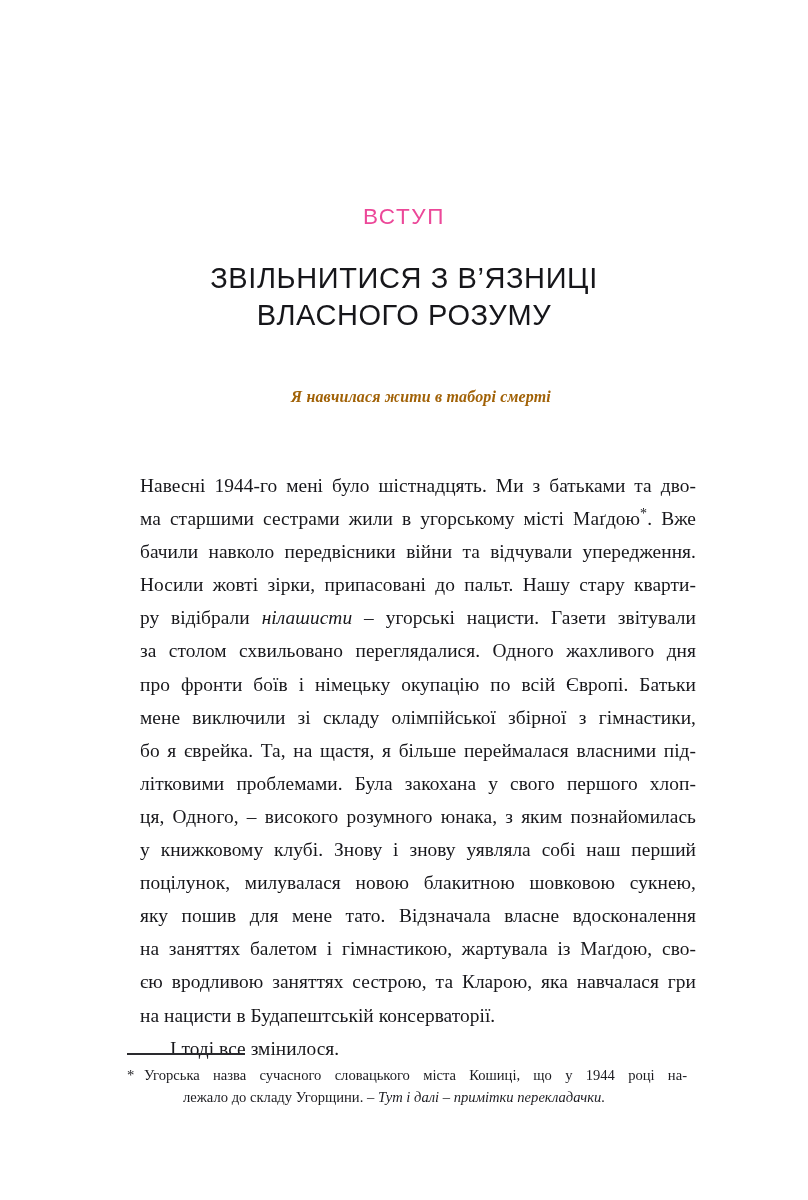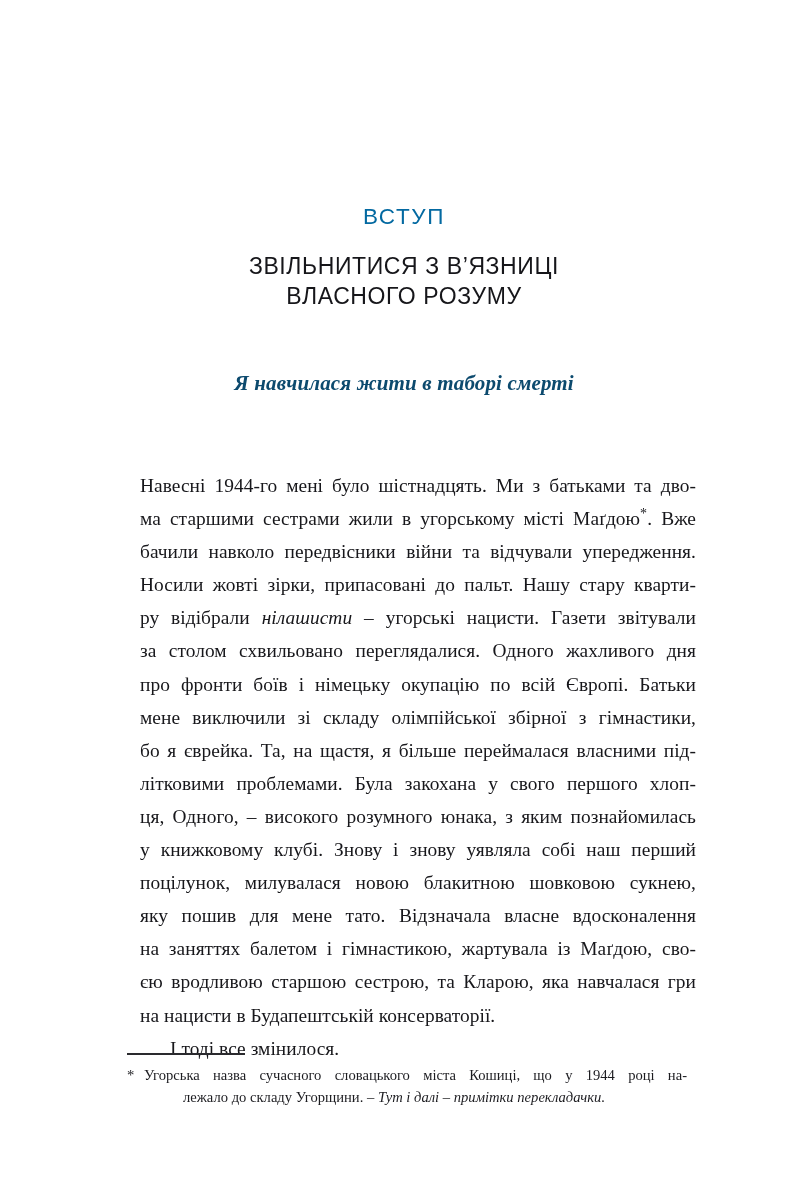--- a/index.html
+++ b/index.html
@@ -32,46 +32,46 @@
     top: 205px;
     width: 554px;
     text-align: center;
   }
 
   .eyebrow {
     font-family: "Liberation Sans", "DejaVu Sans", sans-serif;
     font-size: 22.5px;
     font-weight: 400;
     letter-spacing: 1.6px;
-    color: #0369a1;
+    color: #ec4899;
     line-height: 1.1;
     margin: 0;
     text-transform: uppercase;
   }
 
   .chapter-title {
     font-family: "Liberation Sans", "DejaVu Sans", sans-serif;
-    font-size: 23px;
+    font-size: 29px;
     font-weight: 500;
     letter-spacing: 0.6px;
     color: #16161a;
     line-height: 1.30;
-    margin: 22px 0 0 0;
+    margin: 30px 0 0 0;
     text-transform: uppercase;
   }
   .chapter-title .tline { display: block; }
 
   .subtitle {
     font-family: "Liberation Serif", "DejaVu Serif", serif;
     font-style: italic;
     font-weight: bold;
-    font-size: 21px;
+    font-size: 16px;
     letter-spacing: 0.15px;
-    color: #0c4a6e;
-    margin: 0;
+    color: #a16207;
+    margin: 17px;
     position: absolute;
     left: 0;
     top: 166px;
     width: 554px;
     text-align: center;
   }
 
   
   .body-text {
     position: absolute;
@@ -171,21 +171,21 @@
       <span class="ln"><span>за столом схвильовано переглядалися. Одного жахливого дня</span></span>
       <span class="ln"><span>про фронти боїв і німецьку окупацію по всій Європі. Батьки</span></span>
       <span class="ln"><span>мене виключили зі складу олімпійської збірної з гімнастики,</span></span>
       <span class="ln"><span>бо я єврейка. Та, на щастя, я більше переймалася власними під-</span></span>
       <span class="ln"><span>літковими проблемами. Була закохана у свого першого хлоп-</span></span>
       <span class="ln"><span>ця, Одного, – високого розумного юнака, з яким познайомилась</span></span>
       <span class="ln"><span>у книжковому клубі. Знову і знову уявляла собі наш перший</span></span>
       <span class="ln"><span>поцілунок, милувалася новою блакитною шовковою сукнею,</span></span>
       <span class="ln"><span>яку пошив для мене тато. Відзначала власне вдосконалення</span></span>
       <span class="ln"><span>на заняттях балетом і гімнастикою, жартувала із Маґдою, сво-</span></span>
-      <span class="ln"><span>єю вродливою старшою сестрою, та Кларою, яка навчалася гри</span></span>
+      <span class="ln"><span>єю вродливою заняттях сестрою, та Кларою, яка навчалася гри</span></span>
       <span class="ln last"><span>на нацисти в Будапештській консерваторії.</span></span>
     </p>
 
     <p>
       <span class="ln indent"><span>І тоді все змінилося.</span></span>
     </p>
 
   </div>
 
   <div class="footnote-area">

